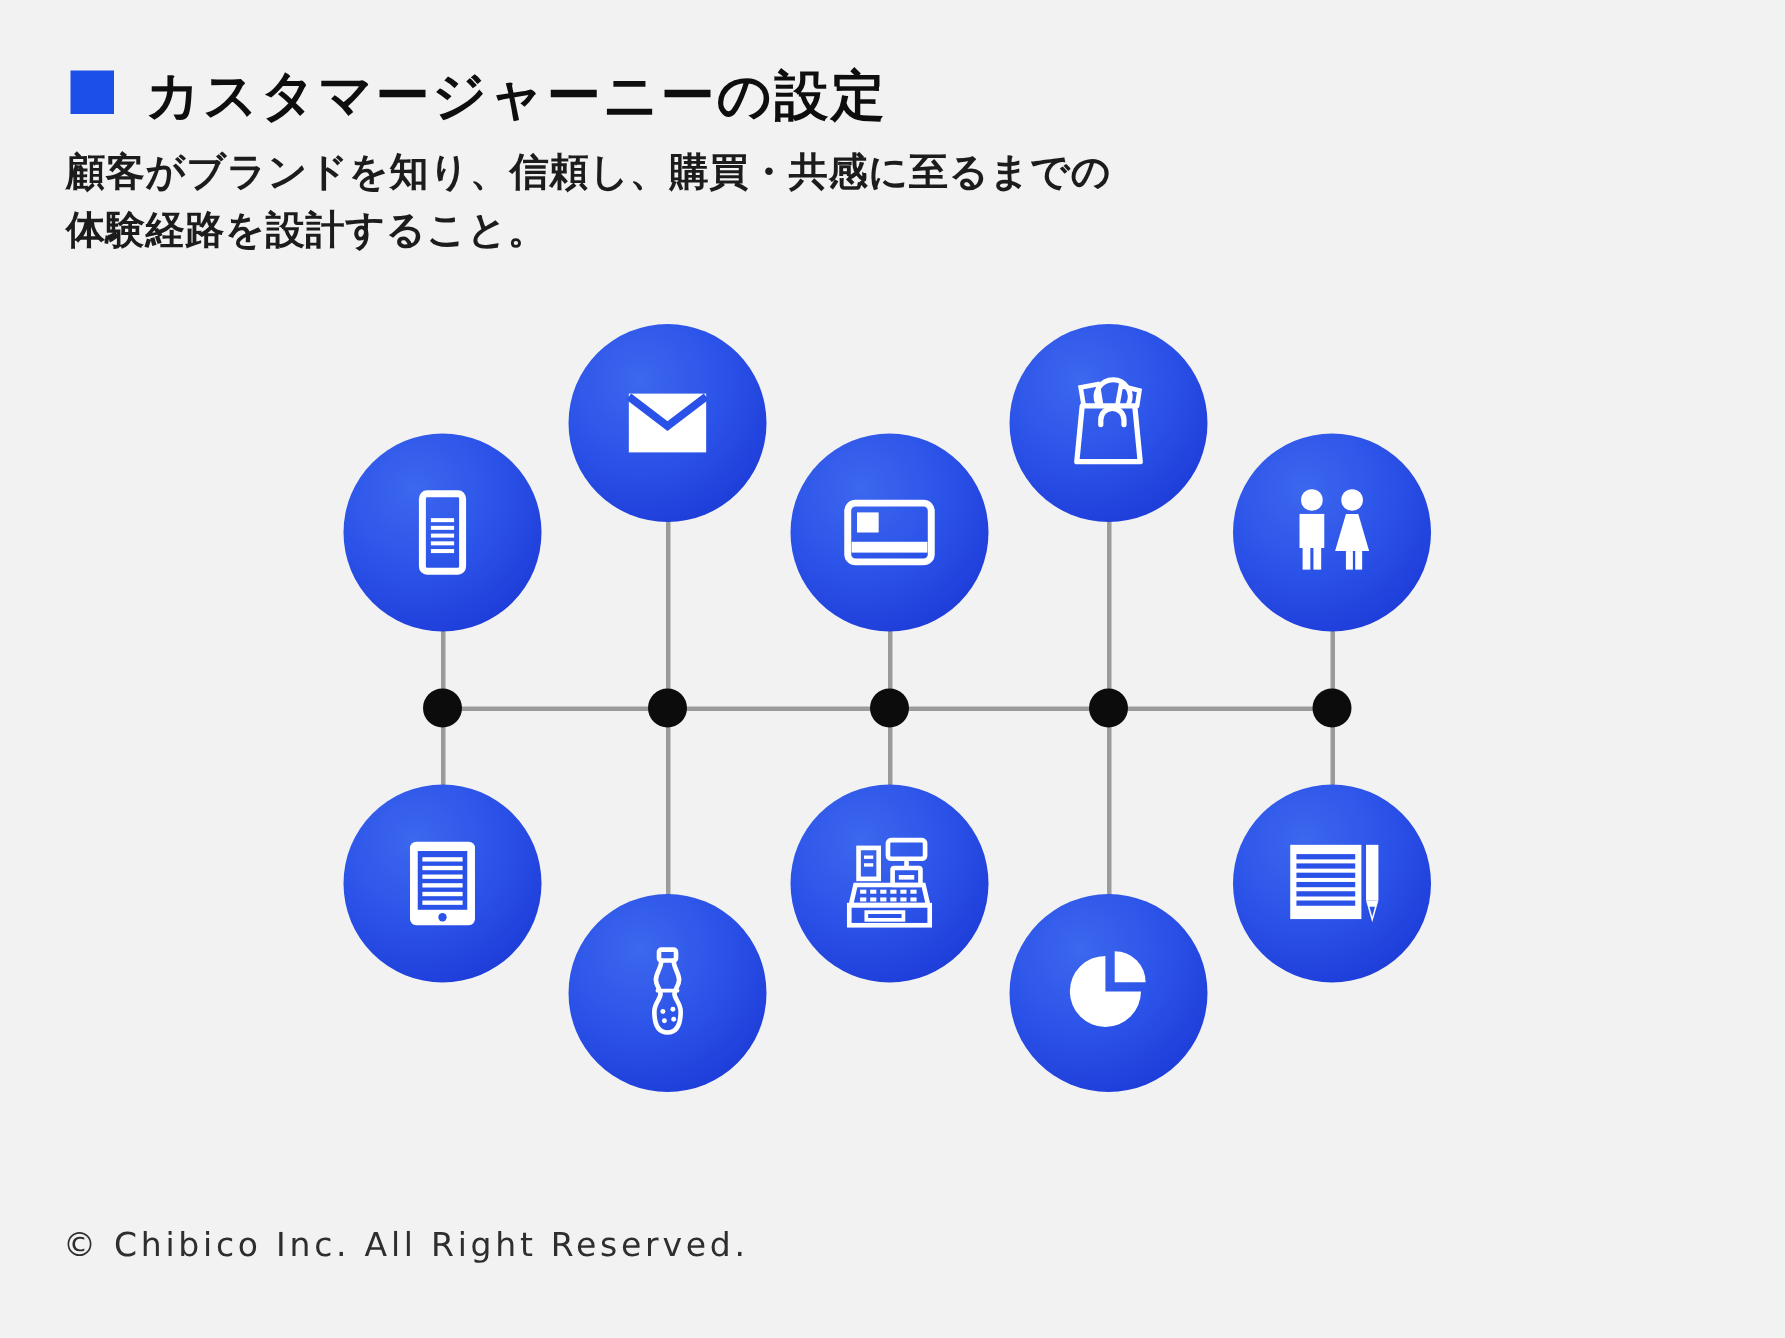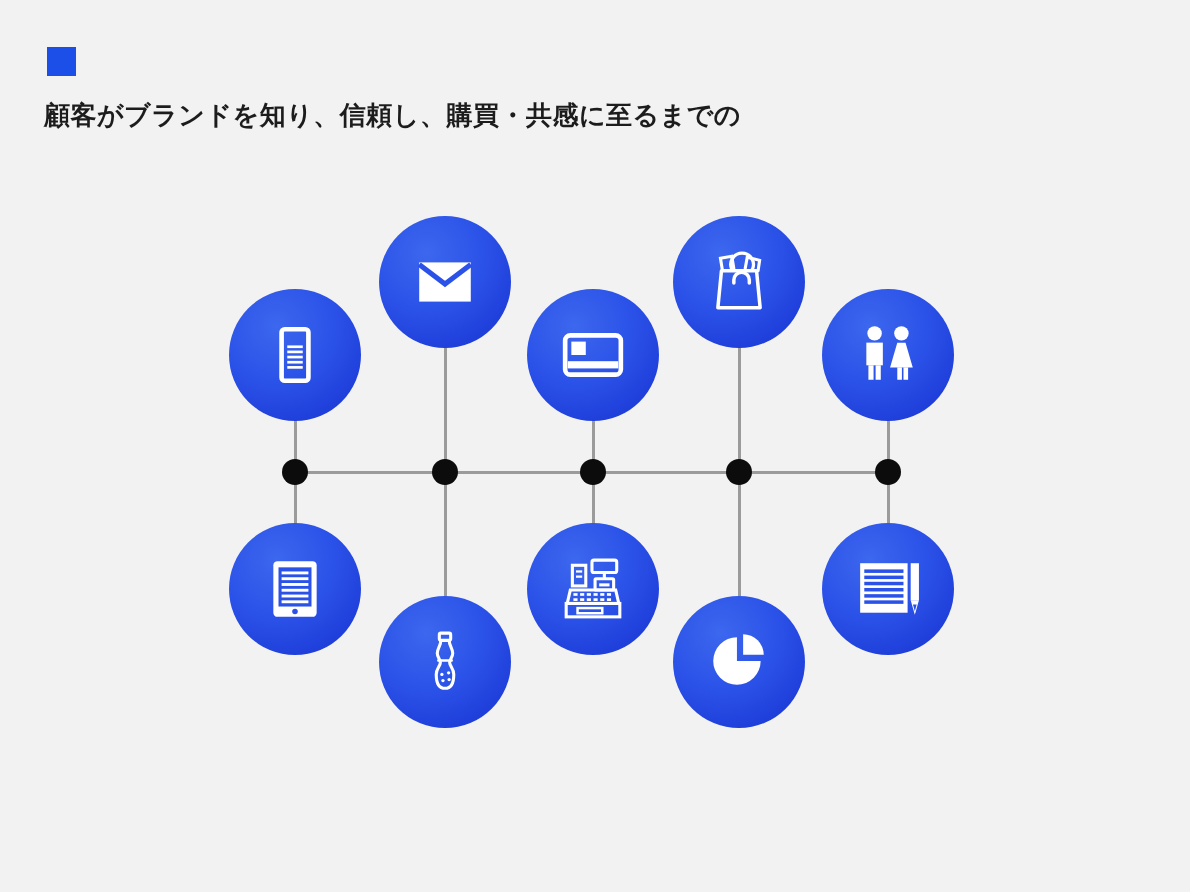--- a/index.html
+++ b/index.html
@@ -43,21 +43,22 @@
     position:absolute;left:42px;top:818px;margin:0;
     font-size:22px;color:#2e2e2e;letter-spacing:2.5px;
     font-weight:400;white-space:nowrap;
   }
 </style>
 </head>
 <body>
 
 <div class="page">
   <span class="title-bullet"></span>
-  <p class="description"><span>顧客がブランドを知り、信頼し、購買・共感に至るまでの</span><br></p>
+  <h1 class="page-title">カスタマージャーニーの設定</h1>
+  <p class="description"><span>顧客がブランドを知り、信頼し、購買・共感に至るまでの</span><br><span>体験経路を設計すること。</span></p>
 
   <div id="diagram">
       <div class="journey-line" style="left: 295px; top: 470.5px; width: 593px; height: 3px; z-index: 1; background: rgb(155, 155, 155);"></div>
       <div class="journey-vline" style="left: 293.5px; top: 355px; width: 3px; height: 117px; z-index: 1; background: rgb(155, 155, 155);"></div>
       <div class="journey-node" style="left: 229px; top: 289px;">
         <svg width="66" height="66" viewBox="0 0 64 64">
       <rect x="19" y="7" width="26" height="50" rx="3" fill="none" stroke="#fff" stroke-width="4.5"></rect>
       <g stroke="#fff" stroke-width="2.6">
         <line x1="24.5" y1="24" x2="39.5" y2="24"></line>
             <line x1="24.5" y1="29" x2="39.5" y2="29"></line>
@@ -194,13 +195,14 @@
       <path d="M56.2,47 L58,53.5 L59.8,47 Z" fill="#2b52e8"></path>
         </svg>
       </div>
       <div class="journey-dot" style="left: 282px; top: 459px; background: rgb(12, 12, 12);"></div>
       <div class="journey-dot" style="left: 432px; top: 459px; background: rgb(12, 12, 12);"></div>
       <div class="journey-dot" style="left: 580px; top: 459px; background: rgb(12, 12, 12);"></div>
       <div class="journey-dot" style="left: 726px; top: 459px; background: rgb(12, 12, 12);"></div>
       <div class="journey-dot" style="left: 875px; top: 459px; background: rgb(12, 12, 12);"></div>
     </div>
 
+  <p class="copyright">© Chibico Inc. All Right Reserved.</p>
 </div>
 
 </body></html>

